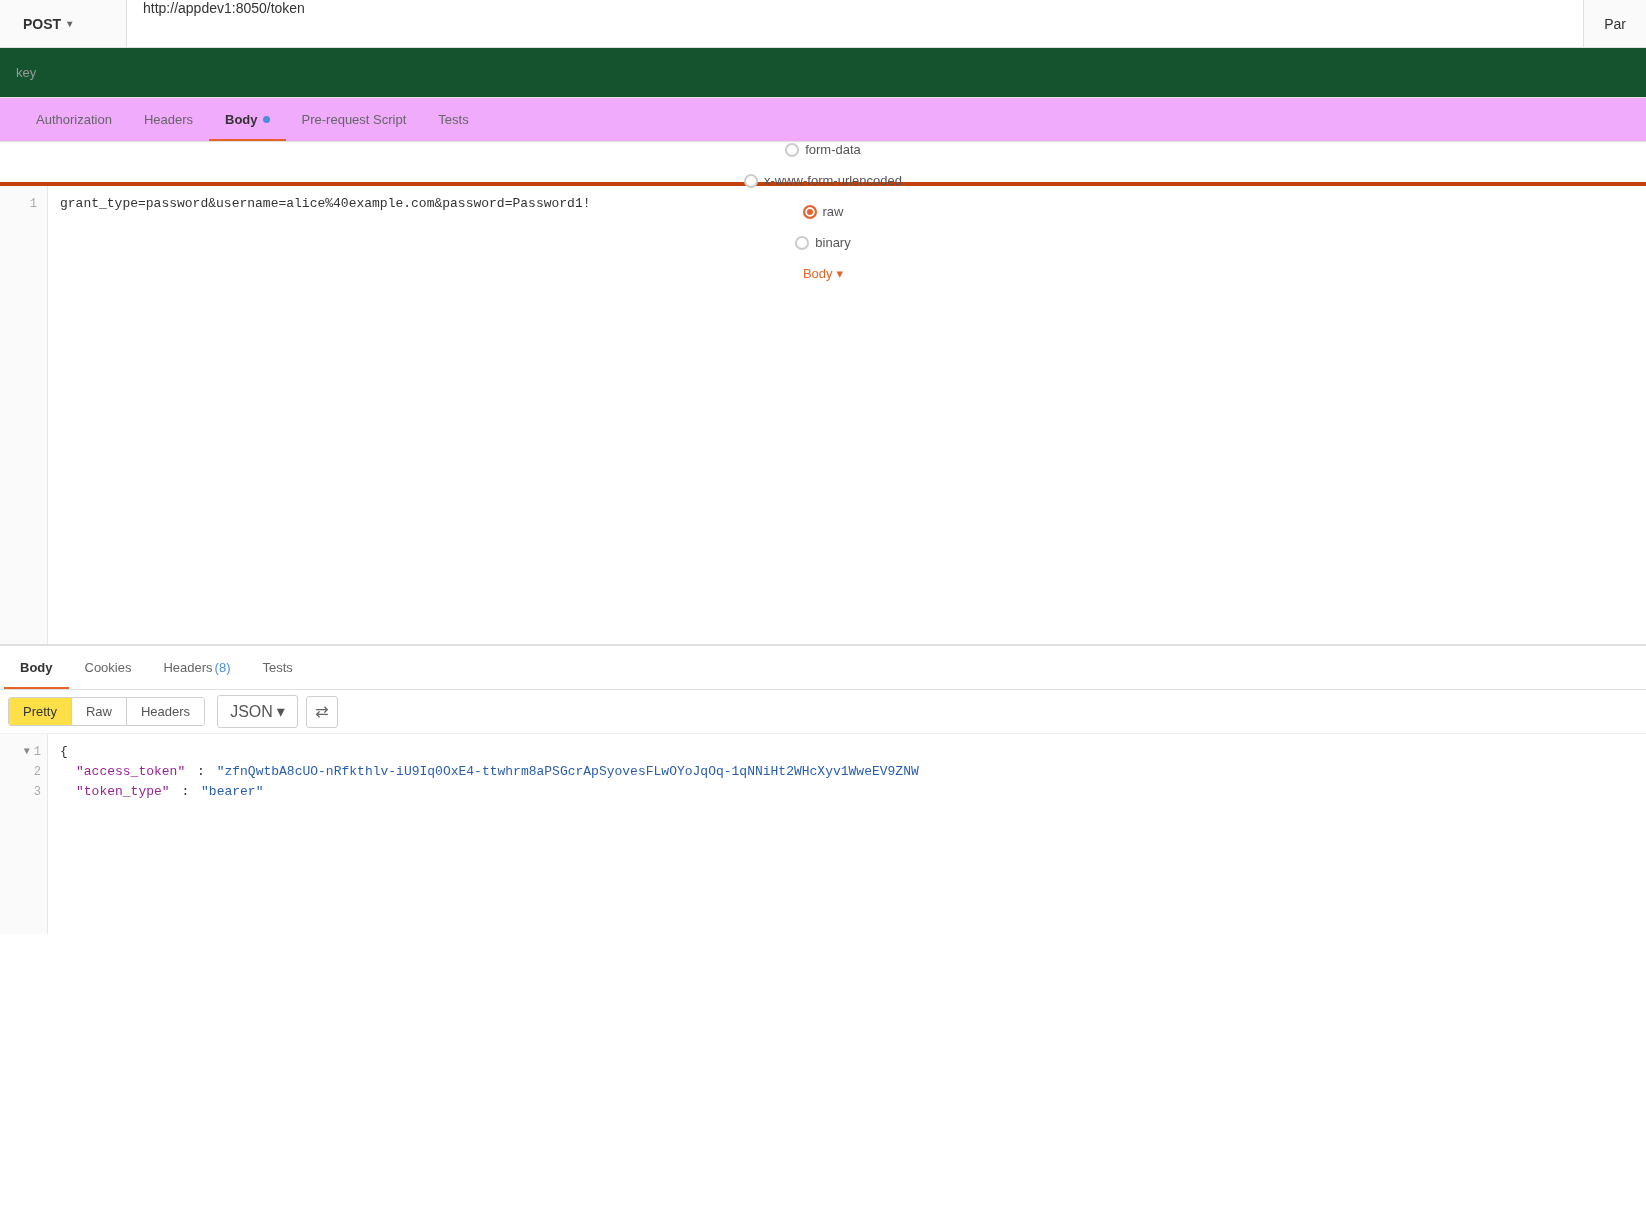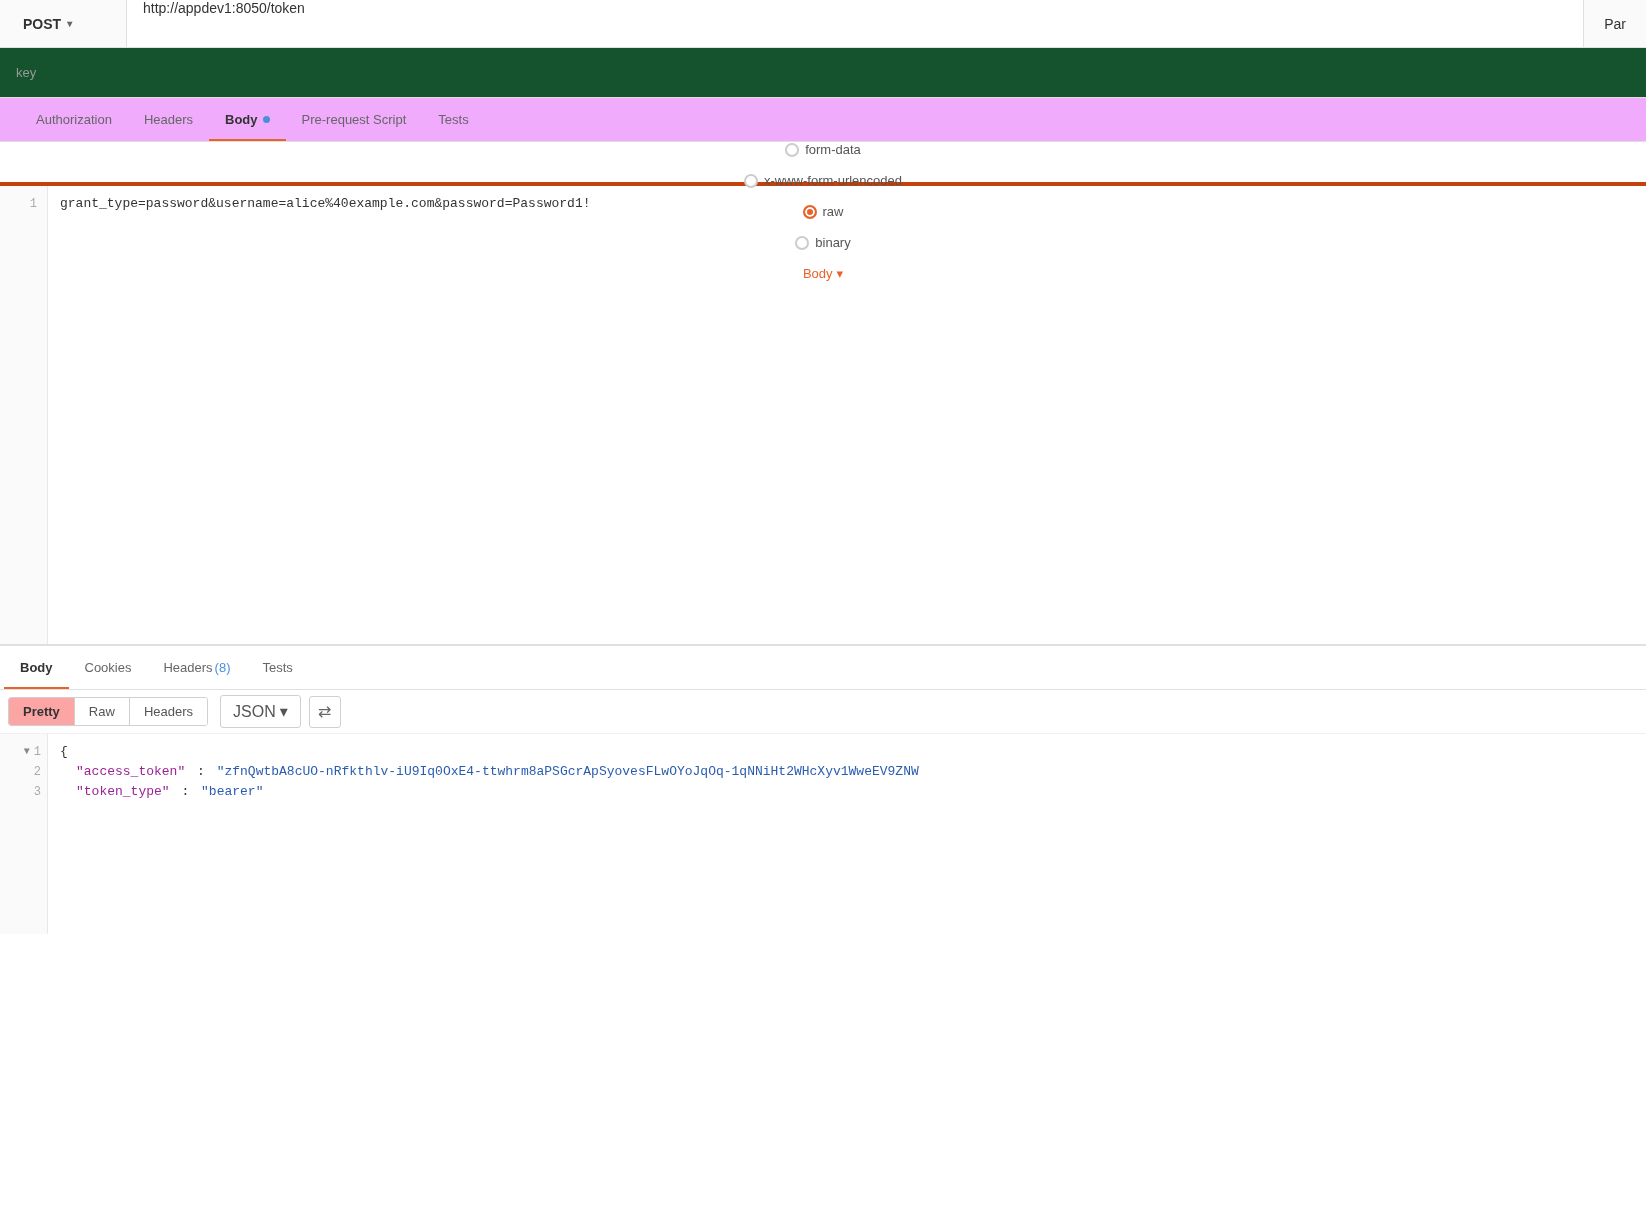--- a/index.html
+++ b/index.html
@@ -263,22 +263,22 @@
       padding: 6px 14px;
       font-size: 13px;
       cursor: pointer;
       color: #555;
       background: #fff;
       border: none;
       border-right: 1px solid #d0d0d0;
     }
     .resp-format-btn:last-child { border-right: none; }
     .resp-format-btn.active {
-      background: #fca5a5;
-      font-weight: 700;
+      background: #fde047;
+      font-weight: 400;
       color: #333;
     }
     .json-dropdown {
       display: flex;
       align-items: center;
       gap: 4px;
       padding: 6px 12px;
       border: 1px solid #d0d0d0;
       border-radius: 3px;
       font-size: 16px;

